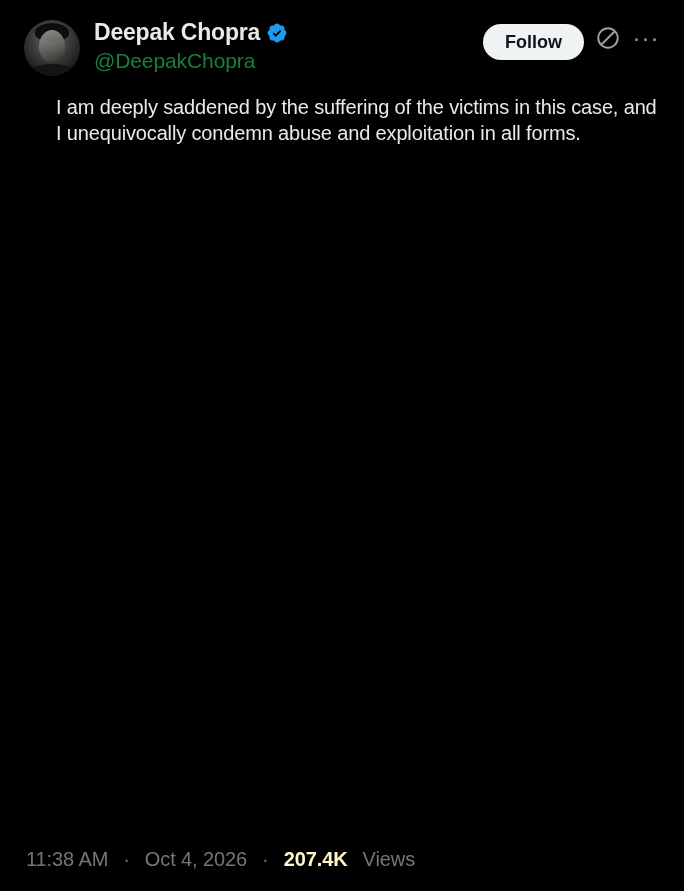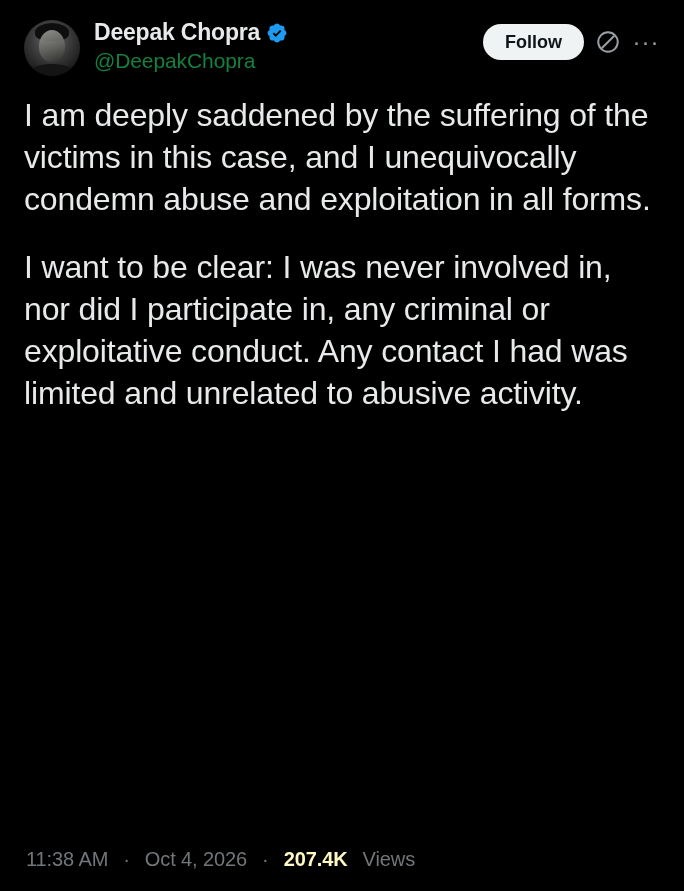--- a/index.html
+++ b/index.html
@@ -101,21 +101,20 @@
   }
   .handle {
     font-size: 21px;
     color: #15803d;
     margin-top: 4px;
     letter-spacing: -0.1px;
     white-space: nowrap;
   }
   .actions {
     display: flex;
-    align-items: center;
     gap: 10px;
     padding-top: 6px;
     flex: 0 0 auto;
   }
   .follow-btn {
     background: #eff3f4;
     color: #0f1419;
     border: none;
     border-radius: 999px;
     font-family: "Liberation Sans", sans-serif;
@@ -135,25 +134,26 @@
     cursor: pointer;
   }
   .more-icon {
     font-size: 24px;
     line-height: 1;
     color: #9aa0a6;
     letter-spacing: 1px;
   }
   
   .body {
-    font-size: 32px;
+    font-size: 20px;
     line-height: 1.32;
     color: #e7e9ea;
     letter-spacing: -0.15px;
     flex: 1 1 auto;
+    margin-left: 32px;
   }
   .para {
     margin: 0 0 25px 0;
   }
   .para:last-child { margin-bottom: 0; }
   
   .footer {
     font-size: 20px;
     color: #71767b;
     padding: 16px 0 20px 2px;
@@ -203,21 +203,20 @@
           <circle cx="12" cy="12" r="9" fill="none" stroke="#9aa0a6" stroke-width="1.8"></circle>
           <line x1="6.2" y1="17.8" x2="17.8" y2="6.2" stroke="#9aa0a6" stroke-width="1.8"></line>
         </svg>
       </span>
       <span class="icon-btn more-icon">···</span>
     </div>
   </div>
 
   <div class="body">
     <p class="para">I am deeply saddened by the suffering of the victims in this case, and I unequivocally condemn abuse and exploitation in all forms.</p>
-    <p class="para">I want to be clear: I was never involved in, nor did I participate in, any criminal or exploitative conduct. Any contact I had was limited and unrelated to abusive activity.</p>
   </div>
 
   <div class="footer">
     <span>11:38 AM</span>
     <span class="sep">·</span>
     <span>Oct 4, 2026</span>
     <span class="sep">·</span>
     <span class="views-count">207.4K</span>
     <span>Views</span>
   </div>

